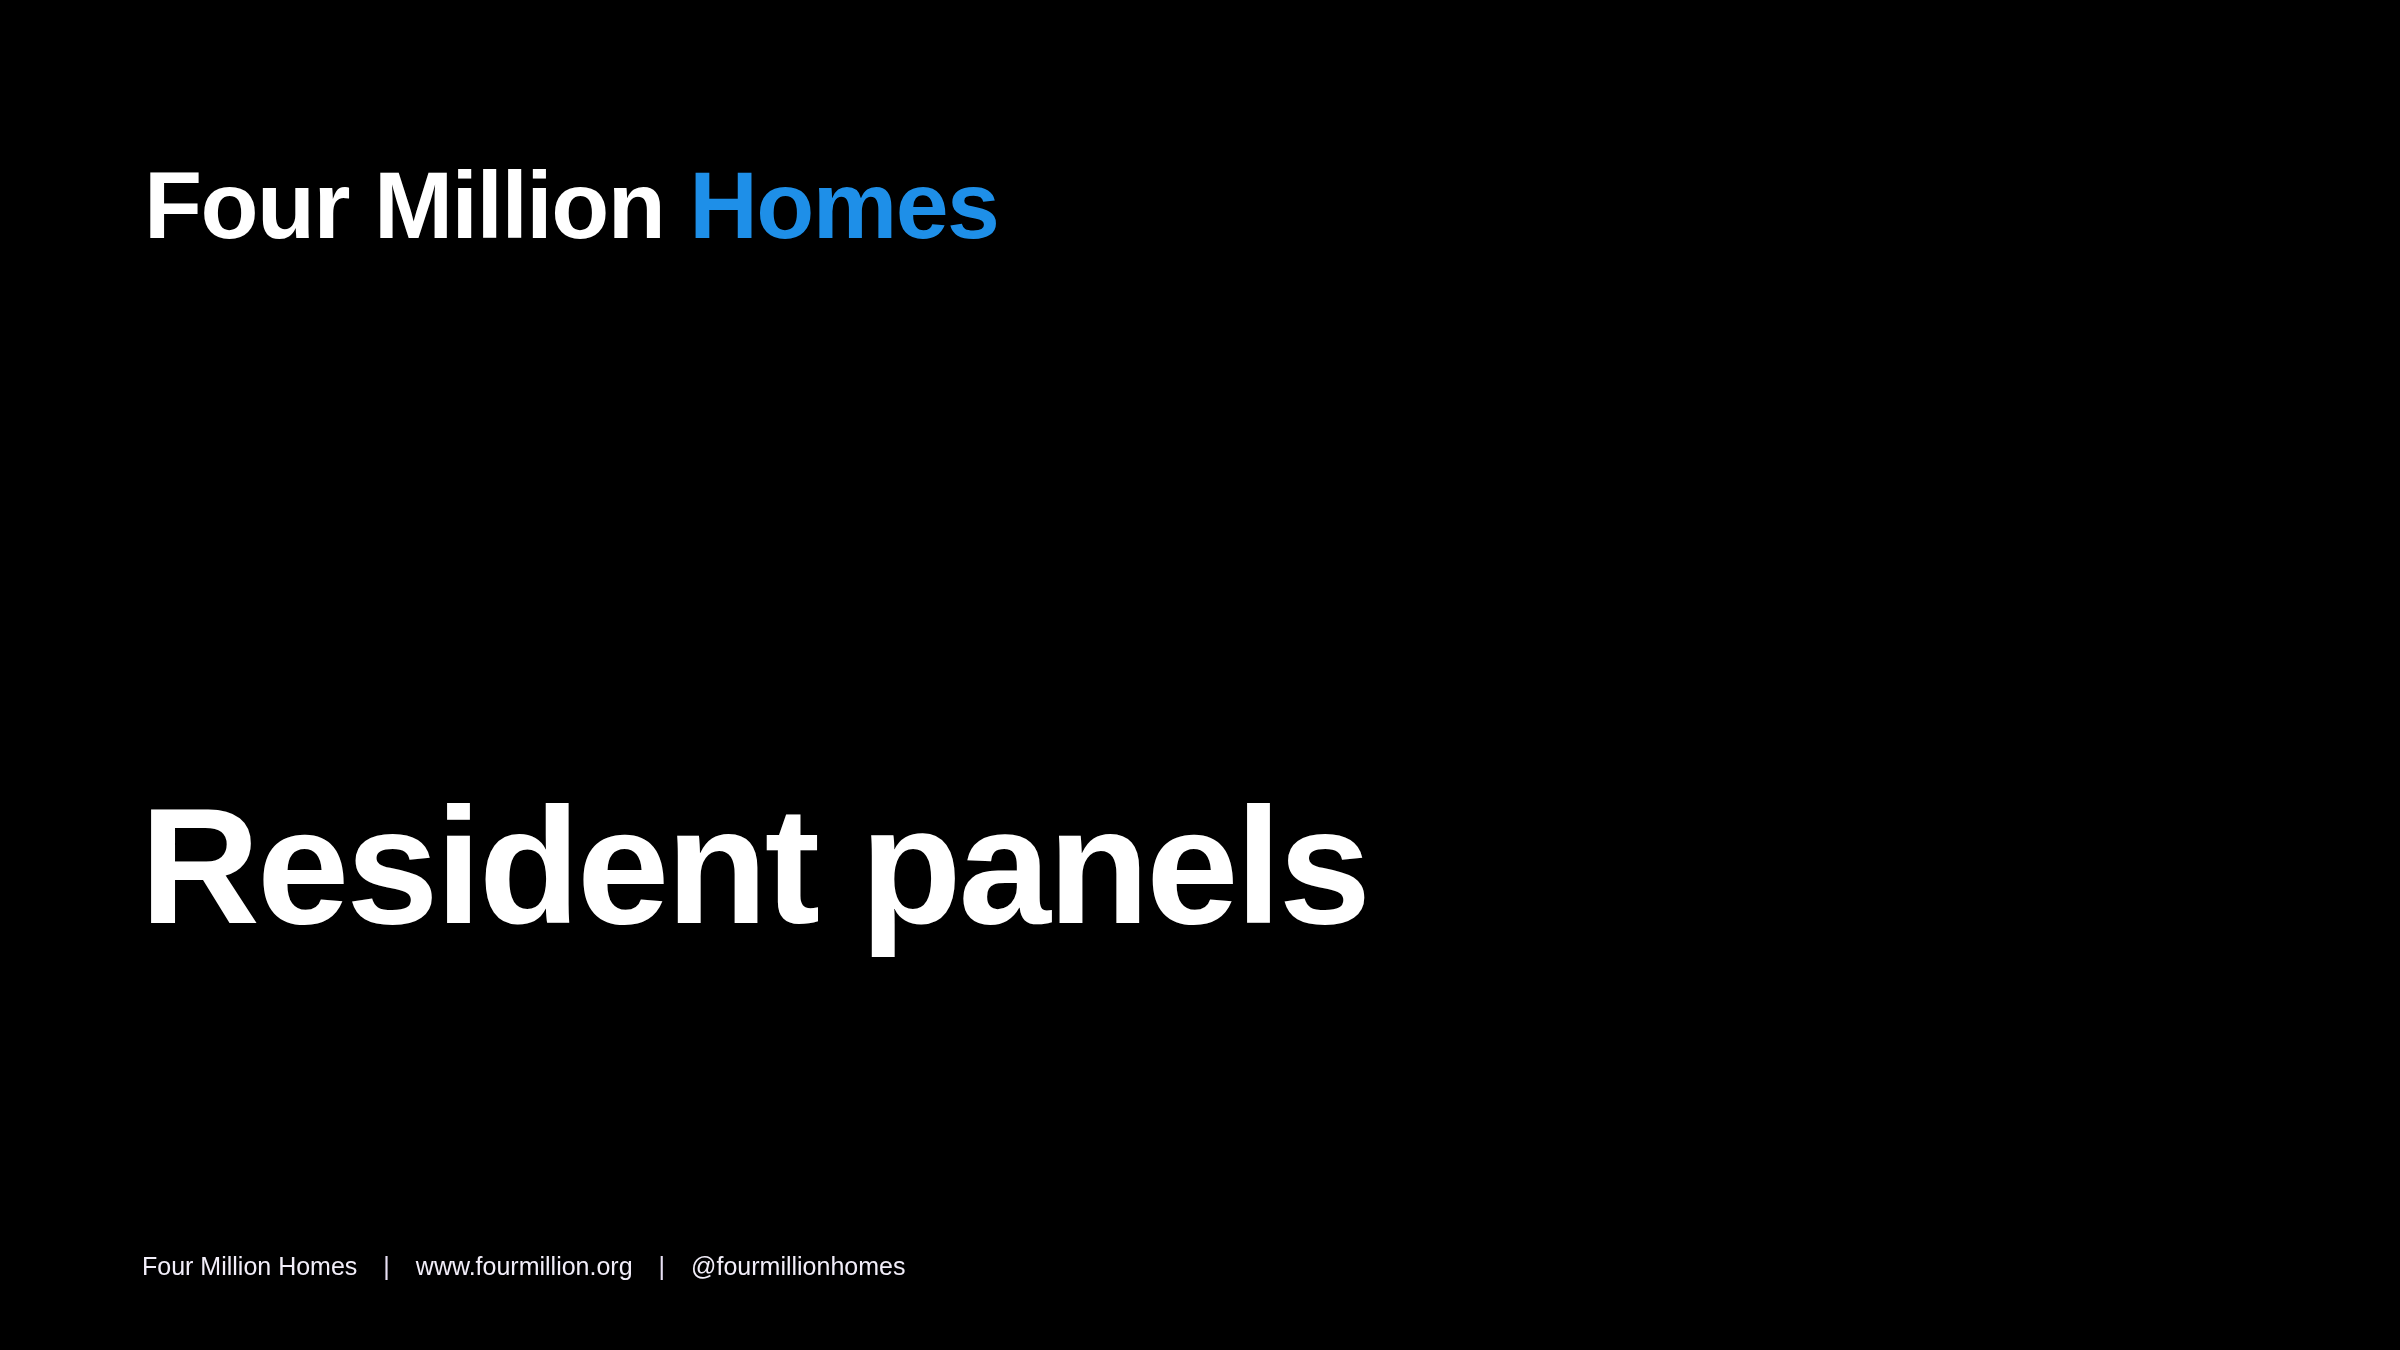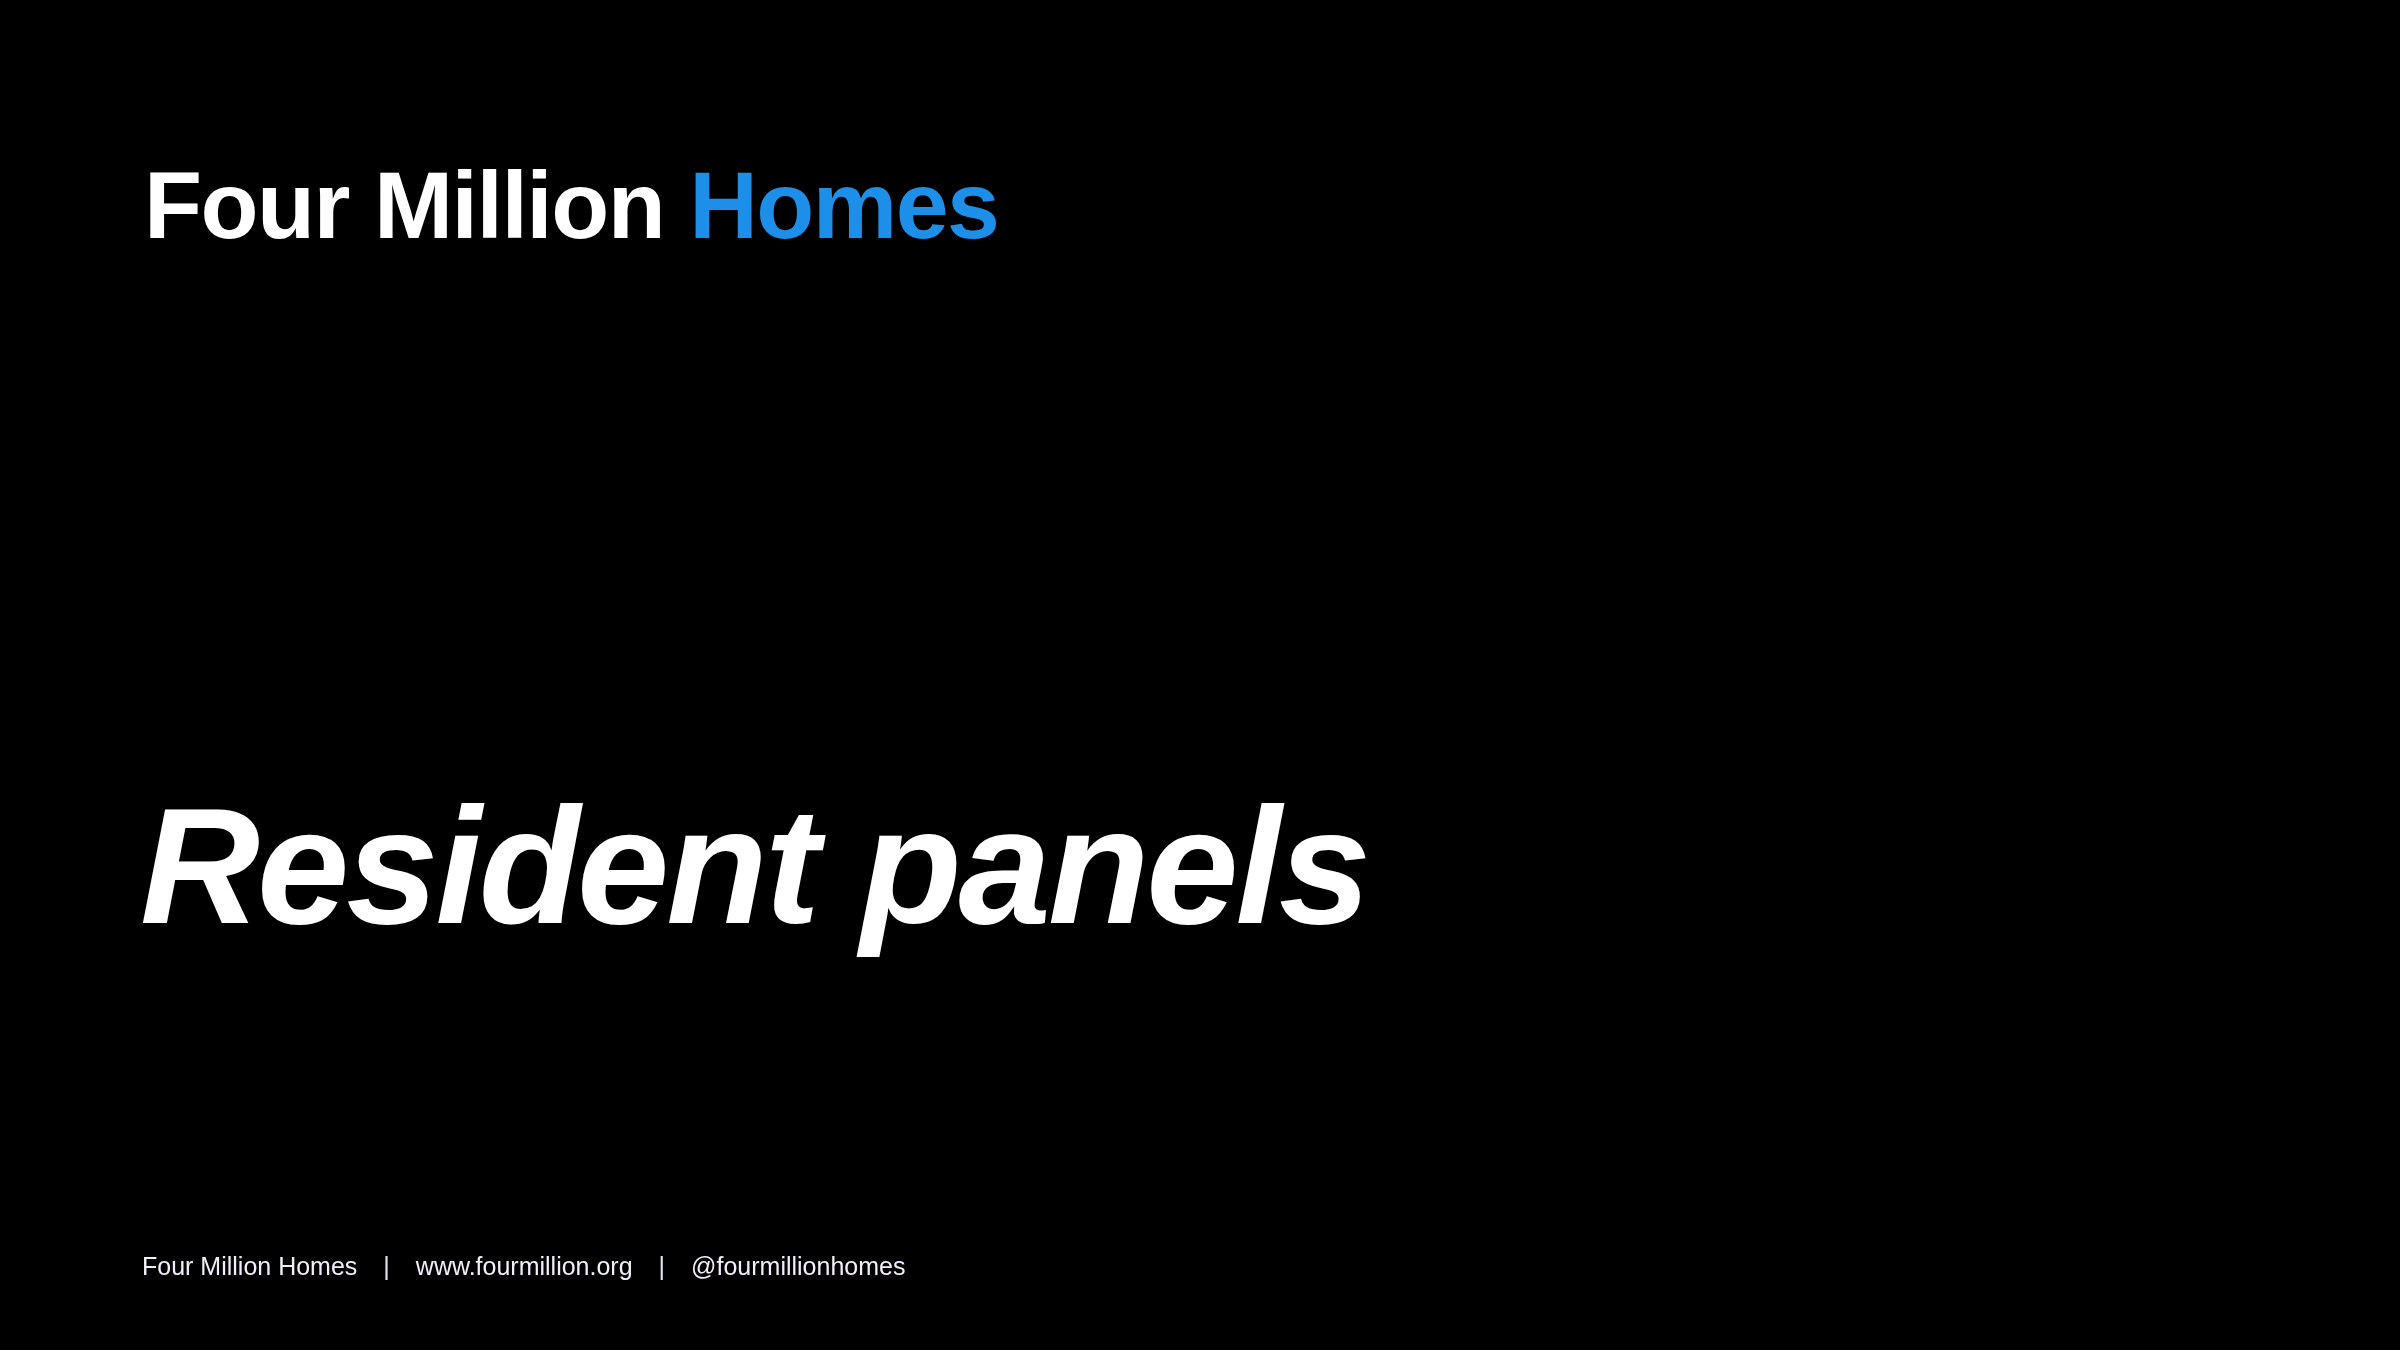--- a/index.html
+++ b/index.html
@@ -48,21 +48,20 @@
   #slide-title {
     position: absolute;
     left: 140px;
     top: 672px;
     font-size: 166px;
     font-weight: bold;
     line-height: 1.0;
     letter-spacing: -3px;
     white-space: nowrap;
     color: #ffffff;
-    font-style: italic;
   }
 
   
   #slide-subtitle {
     position: absolute;
     left: 142px;
     top: 921px;
     font-size: 56px;
     font-weight: bold;
     line-height: 1.0;

